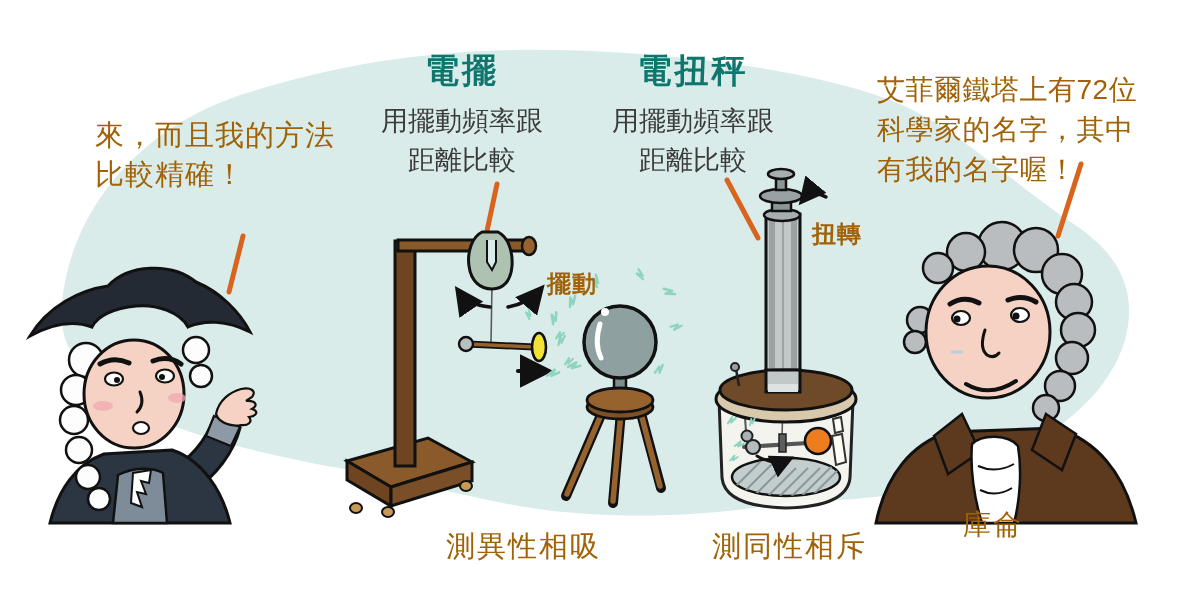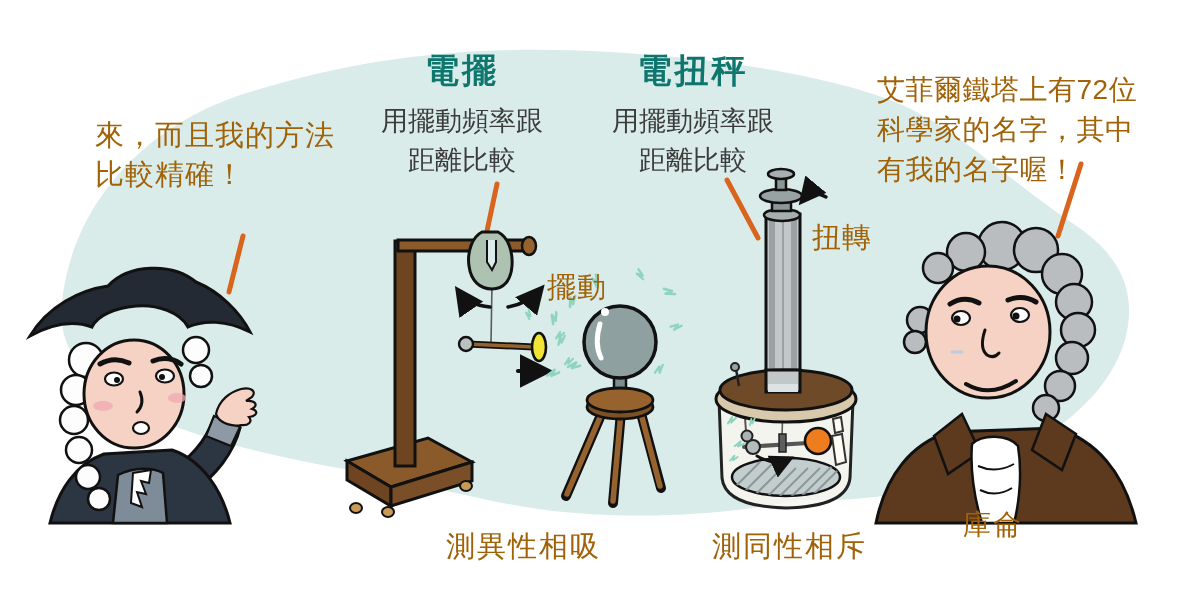--- a/index.html
+++ b/index.html
@@ -11,21 +11,21 @@
   .txt{
     position:absolute;color:#a16207;white-space:nowrap;
     font-family:"Liberation Sans",sans-serif;
   }
   .speech{font-size:29px;line-height:39px;letter-spacing:1px;}
   .speech-r{font-size:28px;line-height:40px;letter-spacing:0.5px;}
   .app-title{font-size:34px;font-weight:bold;color:#0f766e;letter-spacing:3px;}
   .app-desc{font-size:27px;line-height:39px;color:#3b3b3b;}
   .block{position:absolute;text-align:center;}
   .caption{font-size:29px;letter-spacing:2px;}
-  .motion{font-size:29px;letter-spacing:1px;}
+  .motion{font-size:24px;letter-spacing:1px;font-weight:bold;}
 </style>
 </head>
 <body>
 
 <div class="canvas">
 
   <svg class="art" width="1200" height="605" viewBox="0 0 1200 605">
     <defs>
       <marker id="ah" orient="auto" markerWidth="10" markerHeight="10" refX="6" refY="4">
         <path d="M0,0 L8,4 L0,8 Z" fill="#111"></path>

